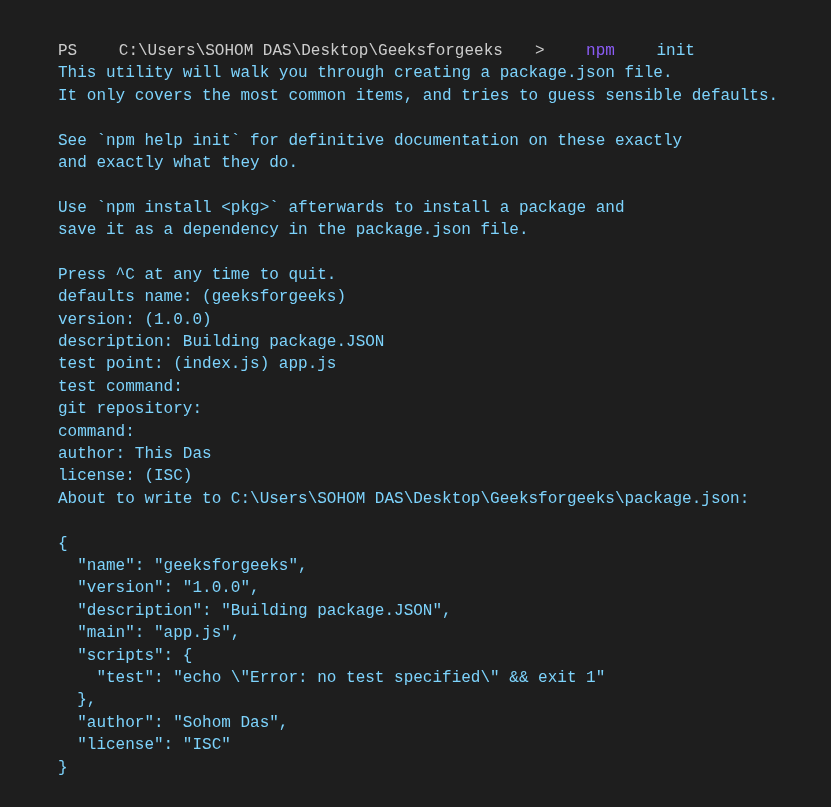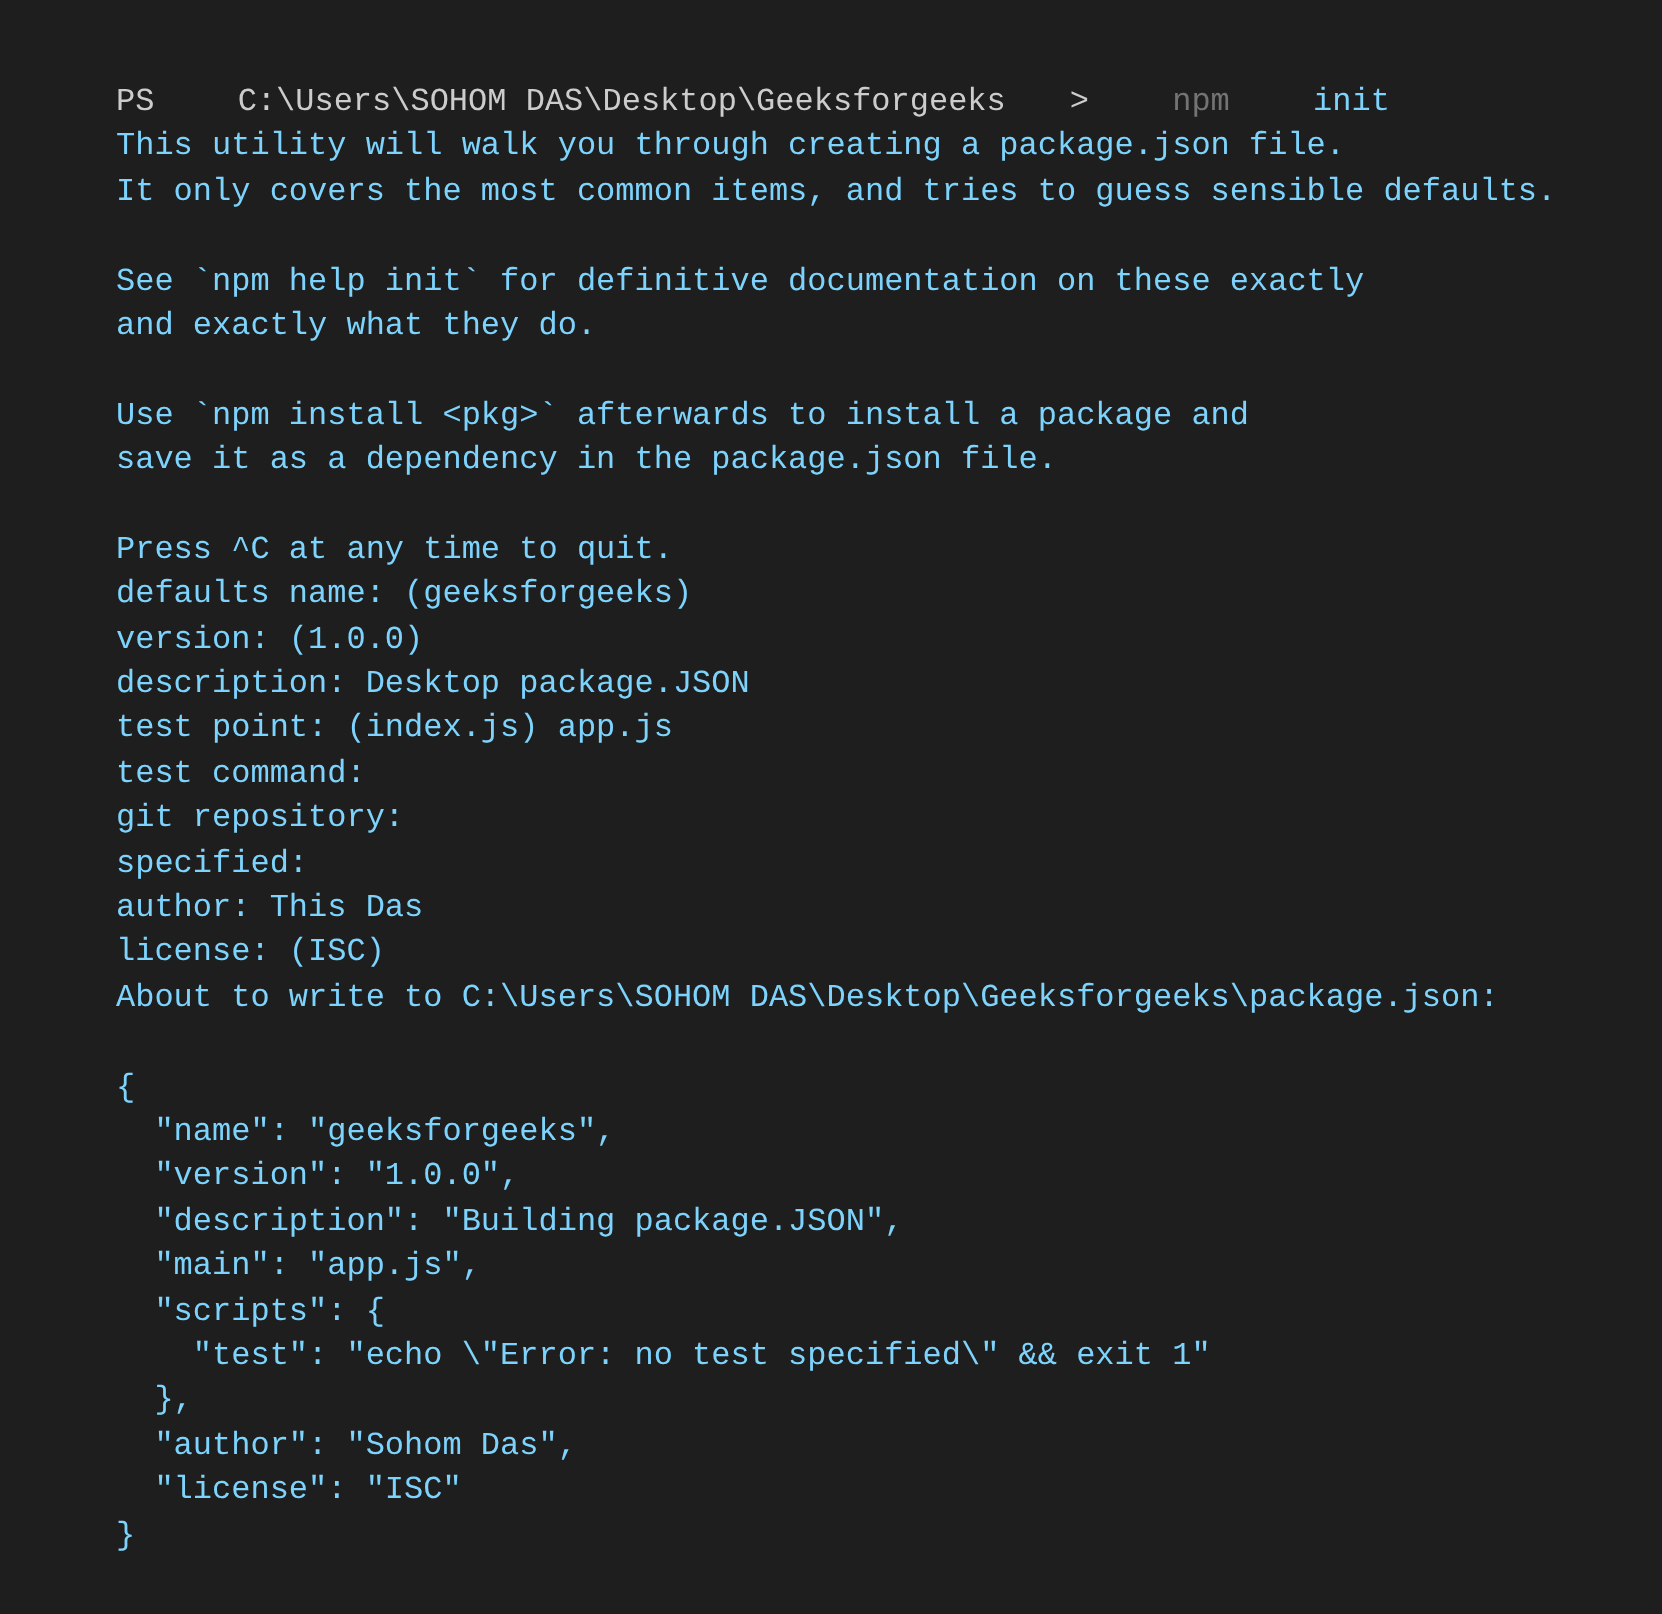--- a/index.html
+++ b/index.html
@@ -16,45 +16,45 @@
       padding: 8px 10px;
       width: 831px;
       height: 807px;
       overflow: hidden;
       white-space: pre;
     }
     .prompt-ps {
       color: #cccccc;
     }
     .cmd-yellow {
-      color: #737373;
+      color: #8b5cf6;
     }
     .output {
       color: #7dd3fc;
     }
   </style>
 </head>
 <body><span class="prompt-ps">PS </span><span class="prompt-ps">C:\Users\SOHOM DAS\Desktop\Geeksforgeeks</span><span class="prompt-ps">&gt;</span> <span class="cmd-yellow">npm</span> <span class="output">init</span>
 <span class="output">This utility will walk you through creating a package.json file.</span>
 <span class="output">It only covers the most common items, and tries to guess sensible defaults.</span>
 <span class="output"></span>
 <span class="output">See `npm help init` for definitive documentation on these exactly</span>
 <span class="output">and exactly what they do.</span>
 <span class="output"></span>
 <span class="output">Use `npm install &lt;pkg&gt;` afterwards to install a package and</span>
 <span class="output">save it as a dependency in the package.json file.</span>
 <span class="output"></span>
 <span class="output">Press ^C at any time to quit.</span>
 <span class="output">defaults name: (geeksforgeeks)</span>
 <span class="output">version: (1.0.0)</span>
-<span class="output">description: Desktop package.JSON</span>
+<span class="output">description: Building package.JSON</span>
 <span class="output">test point: (index.js) app.js</span>
 <span class="output">test command:</span>
 <span class="output">git repository:</span>
-<span class="output">specified:</span>
+<span class="output">command:</span>
 <span class="output">author: This Das</span>
 <span class="output">license: (ISC)</span>
 <span class="output">About to write to C:\Users\SOHOM DAS\Desktop\Geeksforgeeks\package.json:</span>
 <span class="output"></span>
 <span class="output">{</span>
 <span class="output">  "name": "geeksforgeeks",</span>
 <span class="output">  "version": "1.0.0",</span>
 <span class="output">  "description": "Building package.JSON",</span>
 <span class="output">  "main": "app.js",</span>
 <span class="output">  "scripts": {</span>

